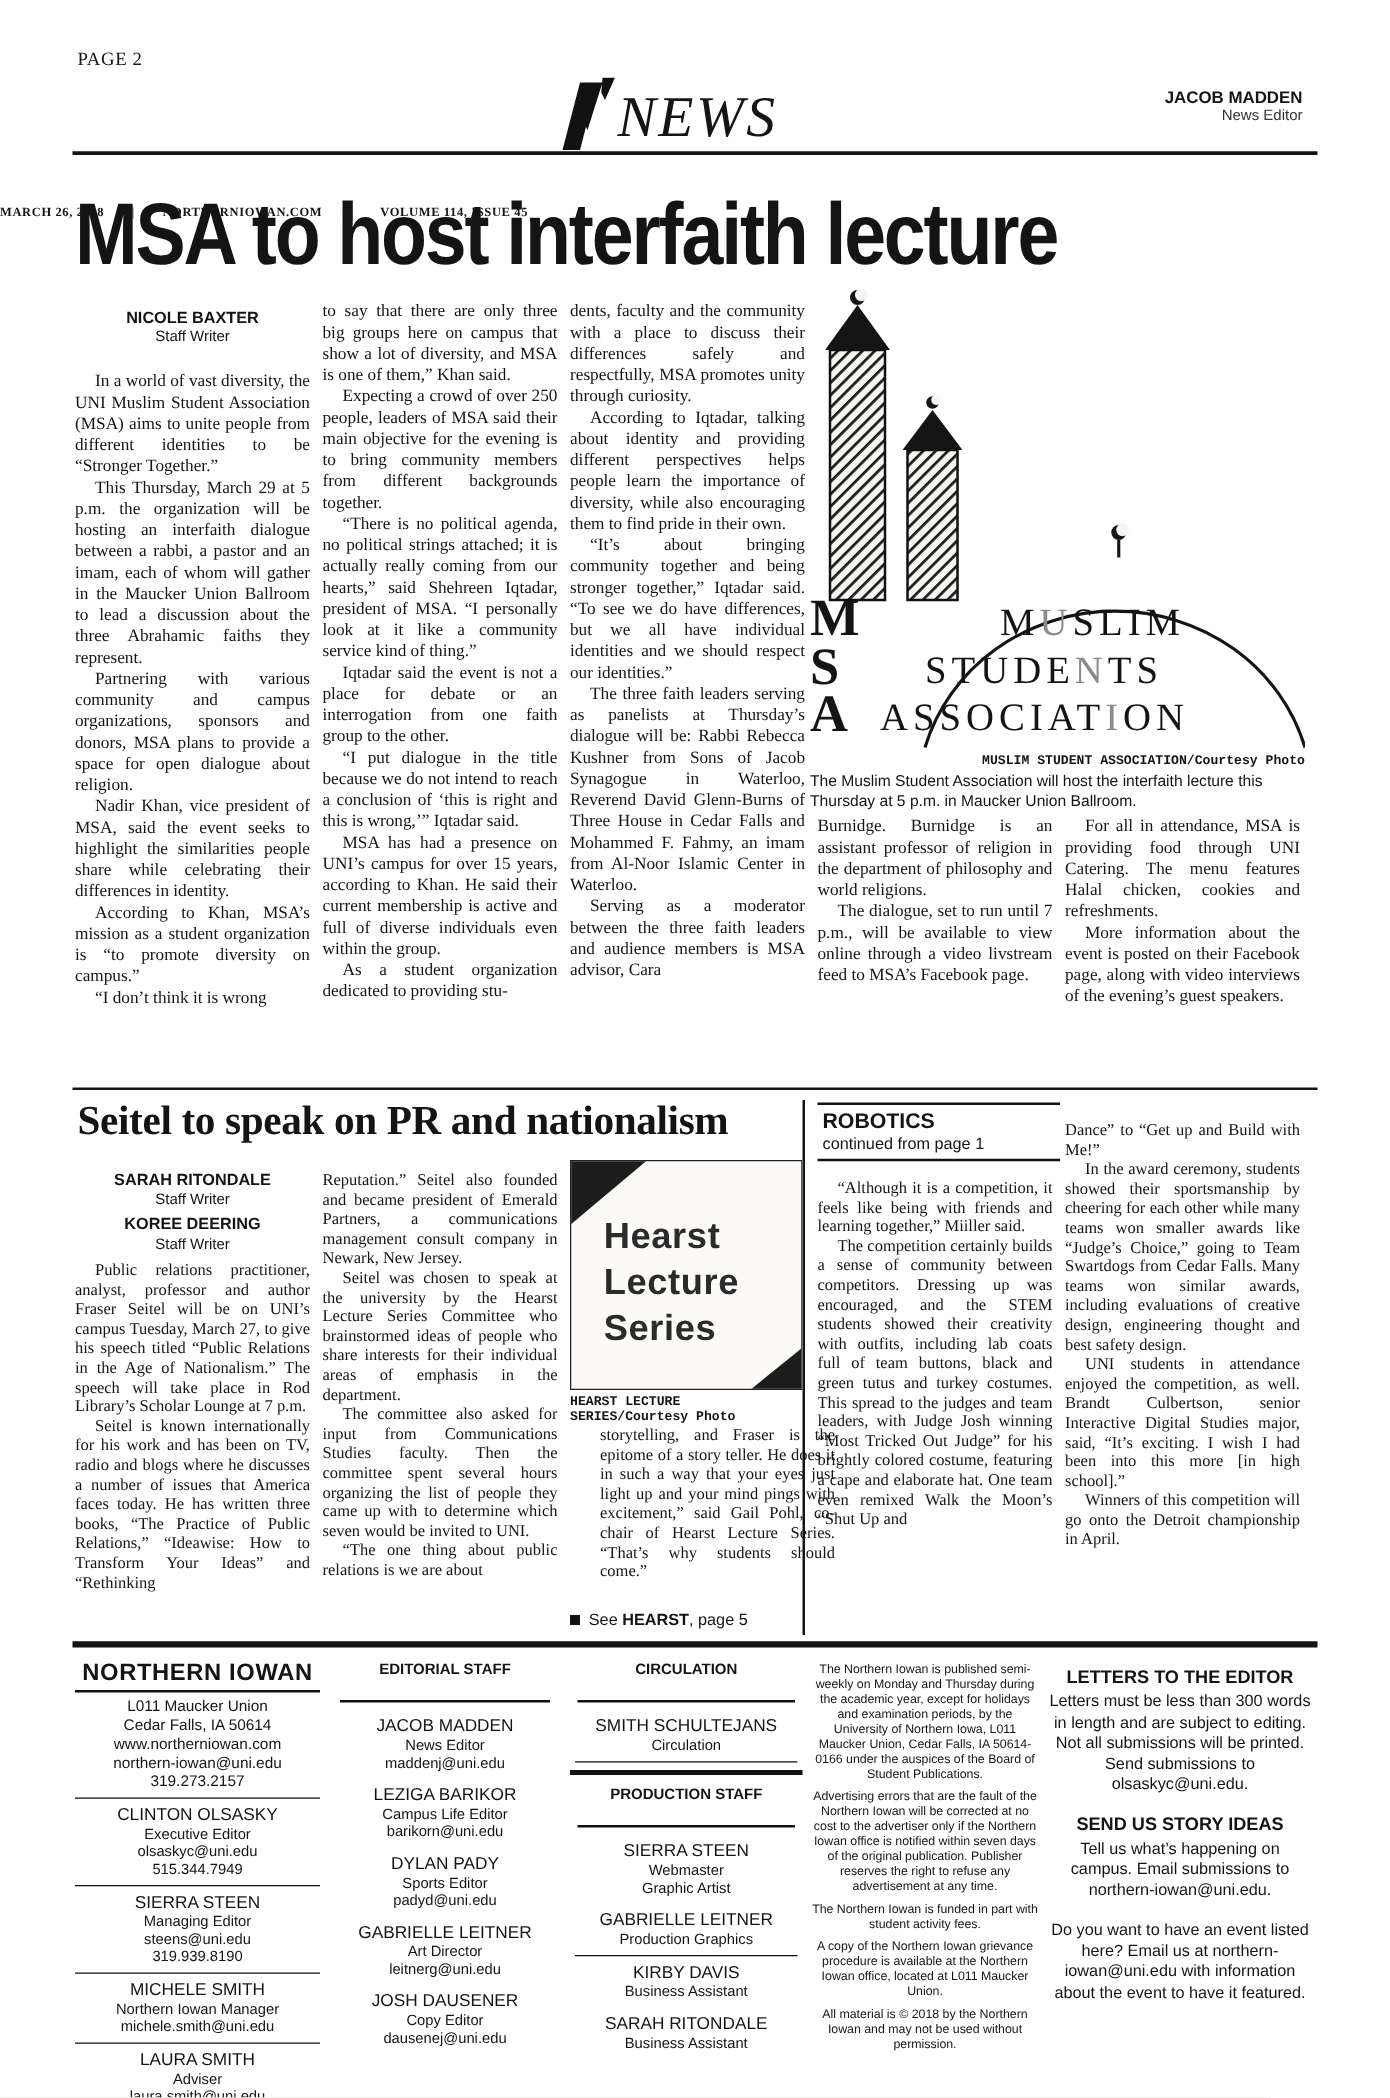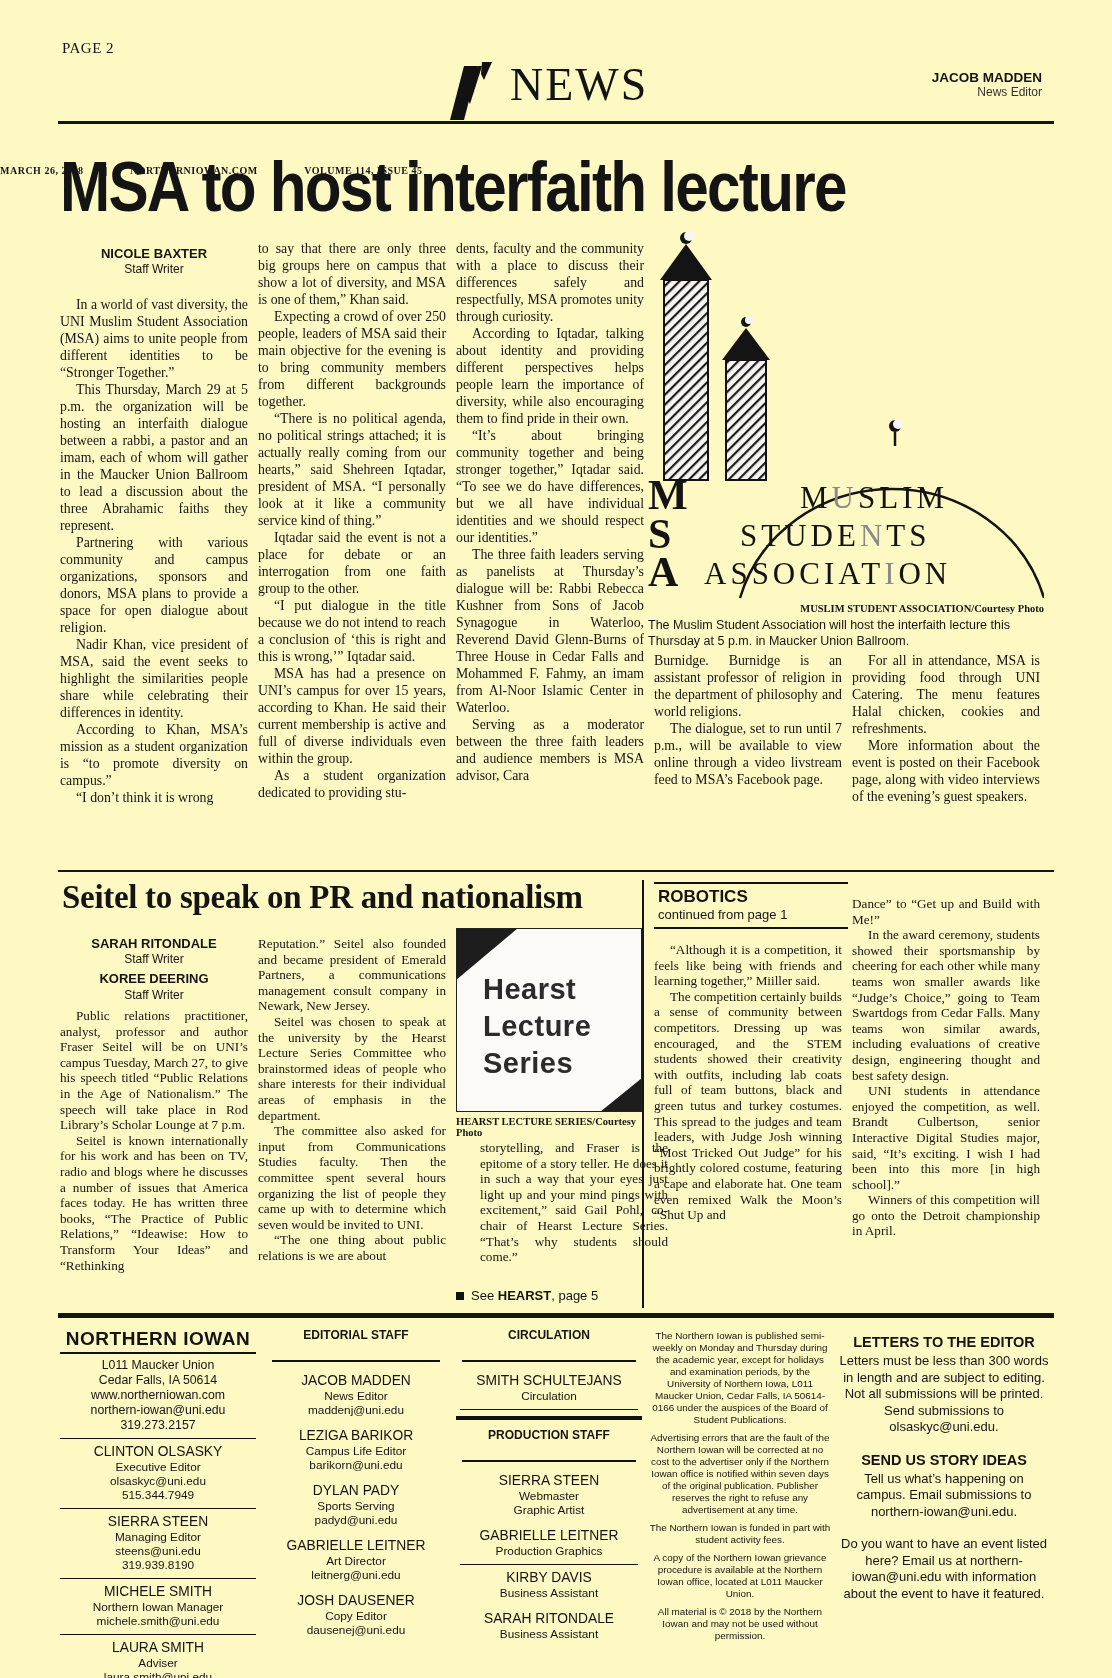--- a/index.html
+++ b/index.html
@@ -1,24 +1,24 @@
 <!DOCTYPE html>
 <html><head>
 <meta charset="utf-8">
 <style>
   html,body{margin:0;padding:0;background:#e8e7e3;}
-  #page{position:relative;width:1112px;height:1678px;background:#fef9c3;color:#141414;
+  #page{position:relative;width:1112px;height:1678px;background:#ffffff;color:#141414;
         font-family:"Liberation Serif",serif;overflow:hidden;margin:0 auto;}
   .abs{position:absolute;}
   .sans{font-family:"Liberation Sans",sans-serif;}
   .serif{font-family:"Liberation Serif",serif;}
 
   
   .page-label{font-size:15px;letter-spacing:.5px;}
-  .news-logo-wrap{display:flex;align-items:flex-start;gap:16px;}
+  .news-logo-wrap{display:flex;align-items:center;gap:0;font-style:italic;}
   .news-title{font-size:46px;letter-spacing:2px;line-height:1;}
   .editor-name{font-size:13.5px;font-weight:bold;text-align:right;}
   .editor-title{font-size:12px;text-align:right;color:#333;}
   .rule{background:#151515;}
   .dateline{width:100%;text-align:left;font-size:10px;font-weight:bold;letter-spacing:.5px;margin-top:36px;}
   .dateline .sep{margin:0 22px;font-weight:normal;}
 
   
   .headline1{font-family:"Liberation Sans",sans-serif;font-weight:bold;font-size:70px;
              letter-spacing:-2px;white-space:nowrap;transform:scaleX(.86);transform-origin:0 50%;line-height:1;}
@@ -34,21 +34,21 @@
   .col p{margin:0;text-indent:16px;}
   .col.cont p:first-child{text-indent:0;}
   .b1{font-size:13.8px;line-height:17px;}
   .b2{font-size:13.2px;line-height:15.6px;}
 
   
   .msa-art{width:396px;height:368px;}
   .msa-stack{line-height:.92;font-size:42px;font-weight:bold;}
   .msa-line{white-space:nowrap;font-size:31px;letter-spacing:4px;line-height:1;}
   .msa-line .hl{color:#8a8a8a;}
-  .credit{font-family:Liberation Serif, serif;font-weight:bold;font-size:10.5px;text-align:right;}
+  .credit{font-family:Liberation Mono, monospace;font-weight:bold;font-size:10.5px;text-align:right;}
   .caption{font-family:"Liberation Sans",sans-serif;font-size:12.5px;line-height:1.28;text-align:left;}
 
   
   .hearst-box{width:184px;height:182px;background:#fbfaf7;border:1.5px solid #222;position:relative;overflow:hidden;}
   .hearst-tri-tl{position:absolute;top:-1px;left:-1px;width:0;height:0;
       border-top:52px solid #1d1d1d;border-right:62px solid transparent;}
   .hearst-tri-br{position:absolute;bottom:-1px;right:-1px;width:0;height:0;
       border-bottom:34px solid #1d1d1d;border-left:42px solid transparent;}
   .hearst-text{position:absolute;left:26px;top:42px;font-family:"Liberation Sans",sans-serif;
       font-weight:bold;font-size:29px;line-height:1.28;color:#2b2b2b;letter-spacing:.5px;}
@@ -298,21 +298,21 @@
         <div class="mh-line">News Editor</div>
         <div class="mh-line">maddenj@uni.edu</div>
       </div>
         <div class="mh-item">
         <div class="mh-name">LEZIGA BARIKOR</div>
         <div class="mh-line">Campus Life Editor</div>
         <div class="mh-line">barikorn@uni.edu</div>
       </div>
         <div class="mh-item">
         <div class="mh-name">DYLAN PADY</div>
-        <div class="mh-line">Sports Serving</div>
+        <div class="mh-line">Sports Editor</div>
         <div class="mh-line">padyd@uni.edu</div>
       </div>
         <div class="mh-item">
         <div class="mh-name">GABRIELLE LEITNER</div>
         <div class="mh-line">Art Director</div>
         <div class="mh-line">leitnerg@uni.edu</div>
       </div>
         <div class="mh-item">
         <div class="mh-name">JOSH DAUSENER</div>
         <div class="mh-line">Copy Editor</div>

